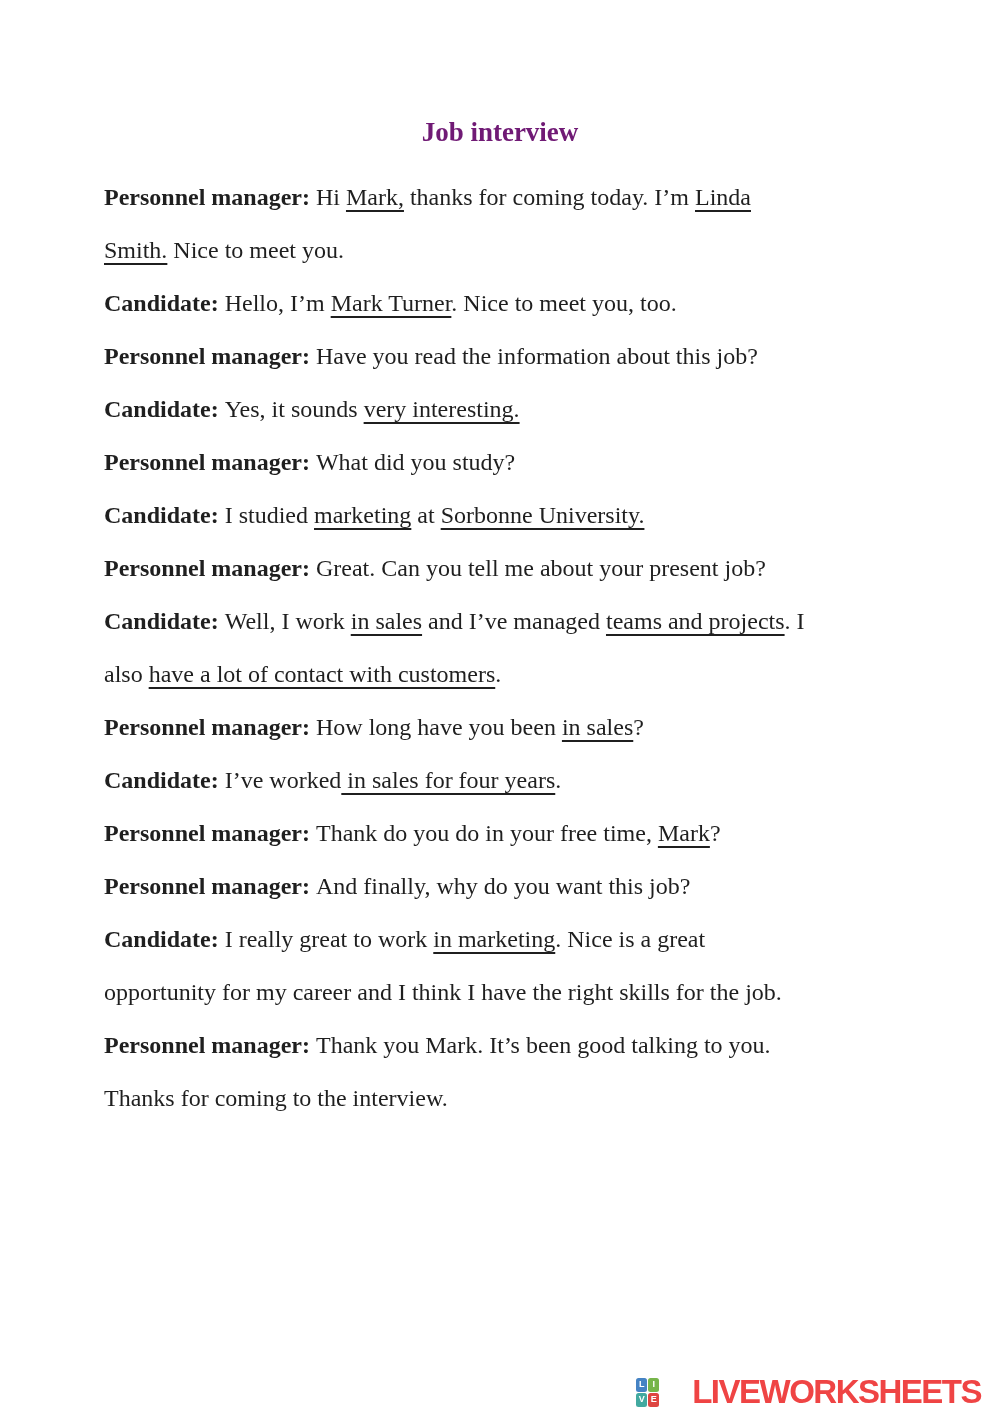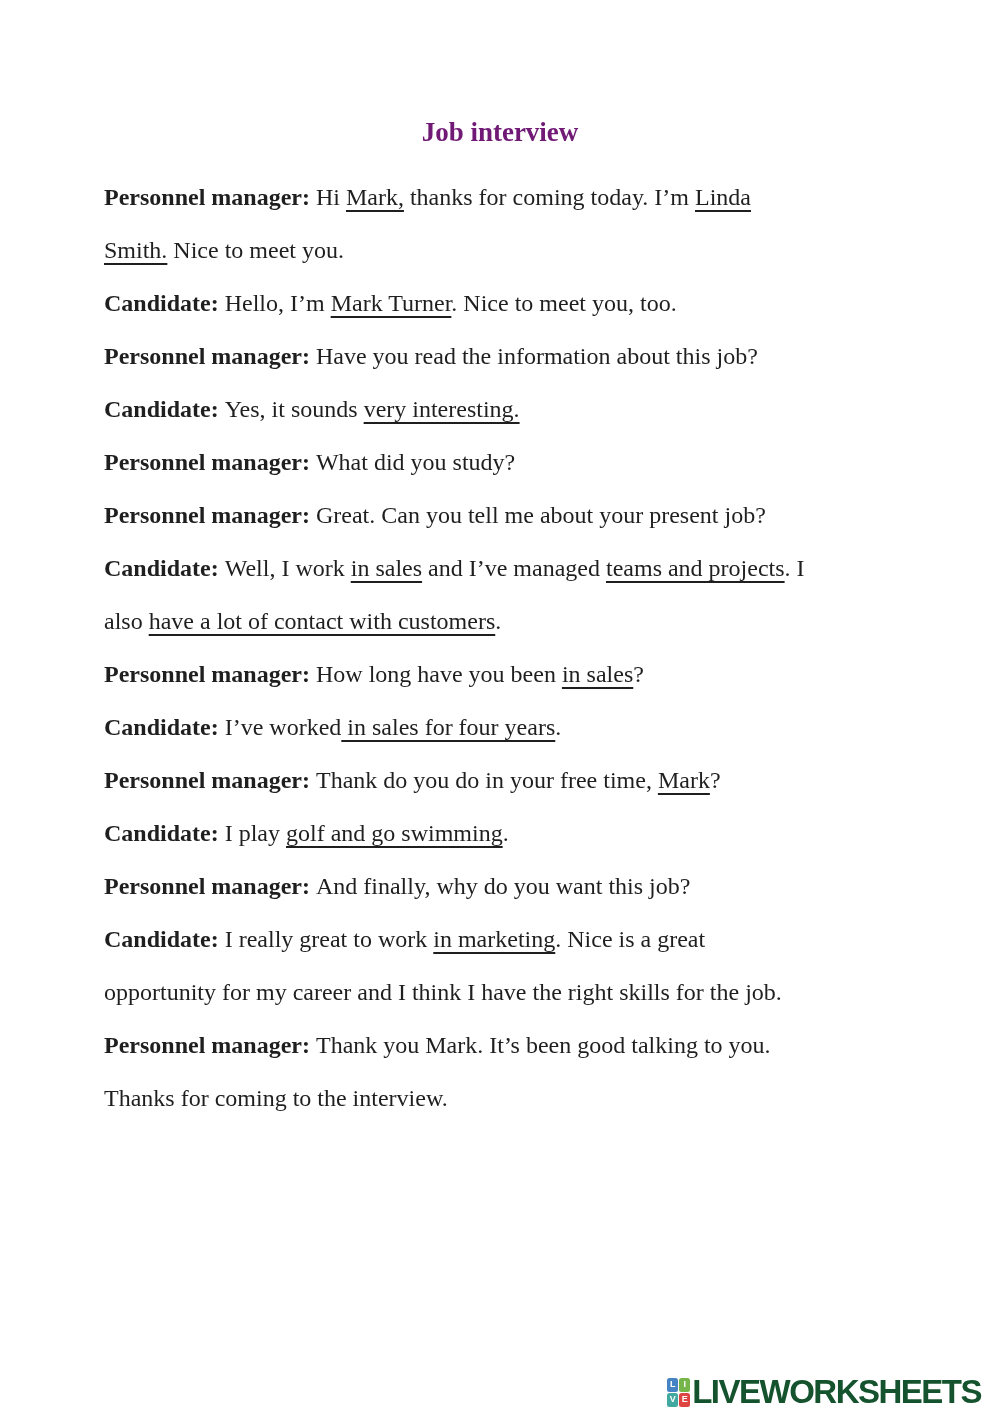--- a/index.html
+++ b/index.html
@@ -84,35 +84,35 @@
 
 <div class="page">
   <h1 class="title">Job interview</h1>
   <div class="dialogue">
       <div class="line"><span class="b">Personnel manager: </span><span>Hi </span><span class="u">Mark,</span><span> thanks for coming today. I’m </span><span class="u">Linda</span></div>
       <div class="line"><span class="u">Smith.</span><span> Nice to meet you.</span></div>
       <div class="line"><span class="b">Candidate: </span><span>Hello, I’m </span><span class="u">Mark Turner</span><span>. Nice to meet you, too.</span></div>
       <div class="line"><span class="b">Personnel manager: </span><span>Have you read the information about this job?</span></div>
       <div class="line"><span class="b">Candidate: </span><span>Yes, it sounds </span><span class="u">very interesting.</span></div>
       <div class="line"><span class="b">Personnel manager: </span><span>What did you study?</span></div>
+      <div class="line"><span class="b">Candidate: </span><span>I studied </span><span class="u">marketing</span><span> at </span><span class="u">Sorbonne University.</span></div>
       <div class="line"><span class="b">Personnel manager: </span><span>Great. Can you tell me about your present job?</span></div>
       <div class="line"><span class="b">Candidate: </span><span>Well, I work </span><span class="u">in sales</span><span> and I’ve managed </span><span class="u">teams and projects</span><span>. I</span></div>
       <div class="line"><span>also </span><span class="u">have a lot of contact with customers</span><span>.</span></div>
       <div class="line"><span class="b">Personnel manager: </span><span>How long have you been </span><span class="u">in sales</span><span>?</span></div>
       <div class="line"><span class="b">Candidate: </span><span>I’ve worked</span><span class="u"> in sales for four years</span><span>.</span></div>
       <div class="line"><span class="b">Personnel manager: </span><span>Thank do you do in your free time, </span><span class="u">Mark</span><span>?</span></div>
-      <div class="line"><span class="b">Candidate: </span><span>I play </span><span class="u">golf and go swimming</span><span>.</span></div>
       <div class="line"><span class="b">Personnel manager: </span><span>And finally, why do you want this job?</span></div>
       <div class="line"><span class="b">Candidate: </span><span>I really great to work </span><span class="u">in marketing</span><span>. Nice is a great</span></div>
       <div class="line"><span>opportunity for my career and I think I have the right skills for the job.</span></div>
       <div class="line"><span class="b">Personnel manager: </span><span>Thank you Mark. It’s been good talking to you.</span></div>
       <div class="line"><span>Thanks for coming to the interview.</span></div>
     </div>
   <a class="logo">
     <span class="logo-grid">
         <span class="tile" style="background: rgb(69, 131, 196);">L</span>
         <span class="tile" style="background: rgb(118, 181, 74);">I</span>
         <span class="tile" style="background: rgb(66, 169, 160);">V</span>
         <span class="tile" style="background: rgb(222, 69, 65);">E</span>
       </span>
-    <span class="wordmark" style="color: #14532d;">LIVEWORKSHEETS</span>
+    <span class="wordmark" style="color: #ef4444; margin-left: 31px;">LIVEWORKSHEETS</span>
   </a>
 </div>
 
 </body></html>

